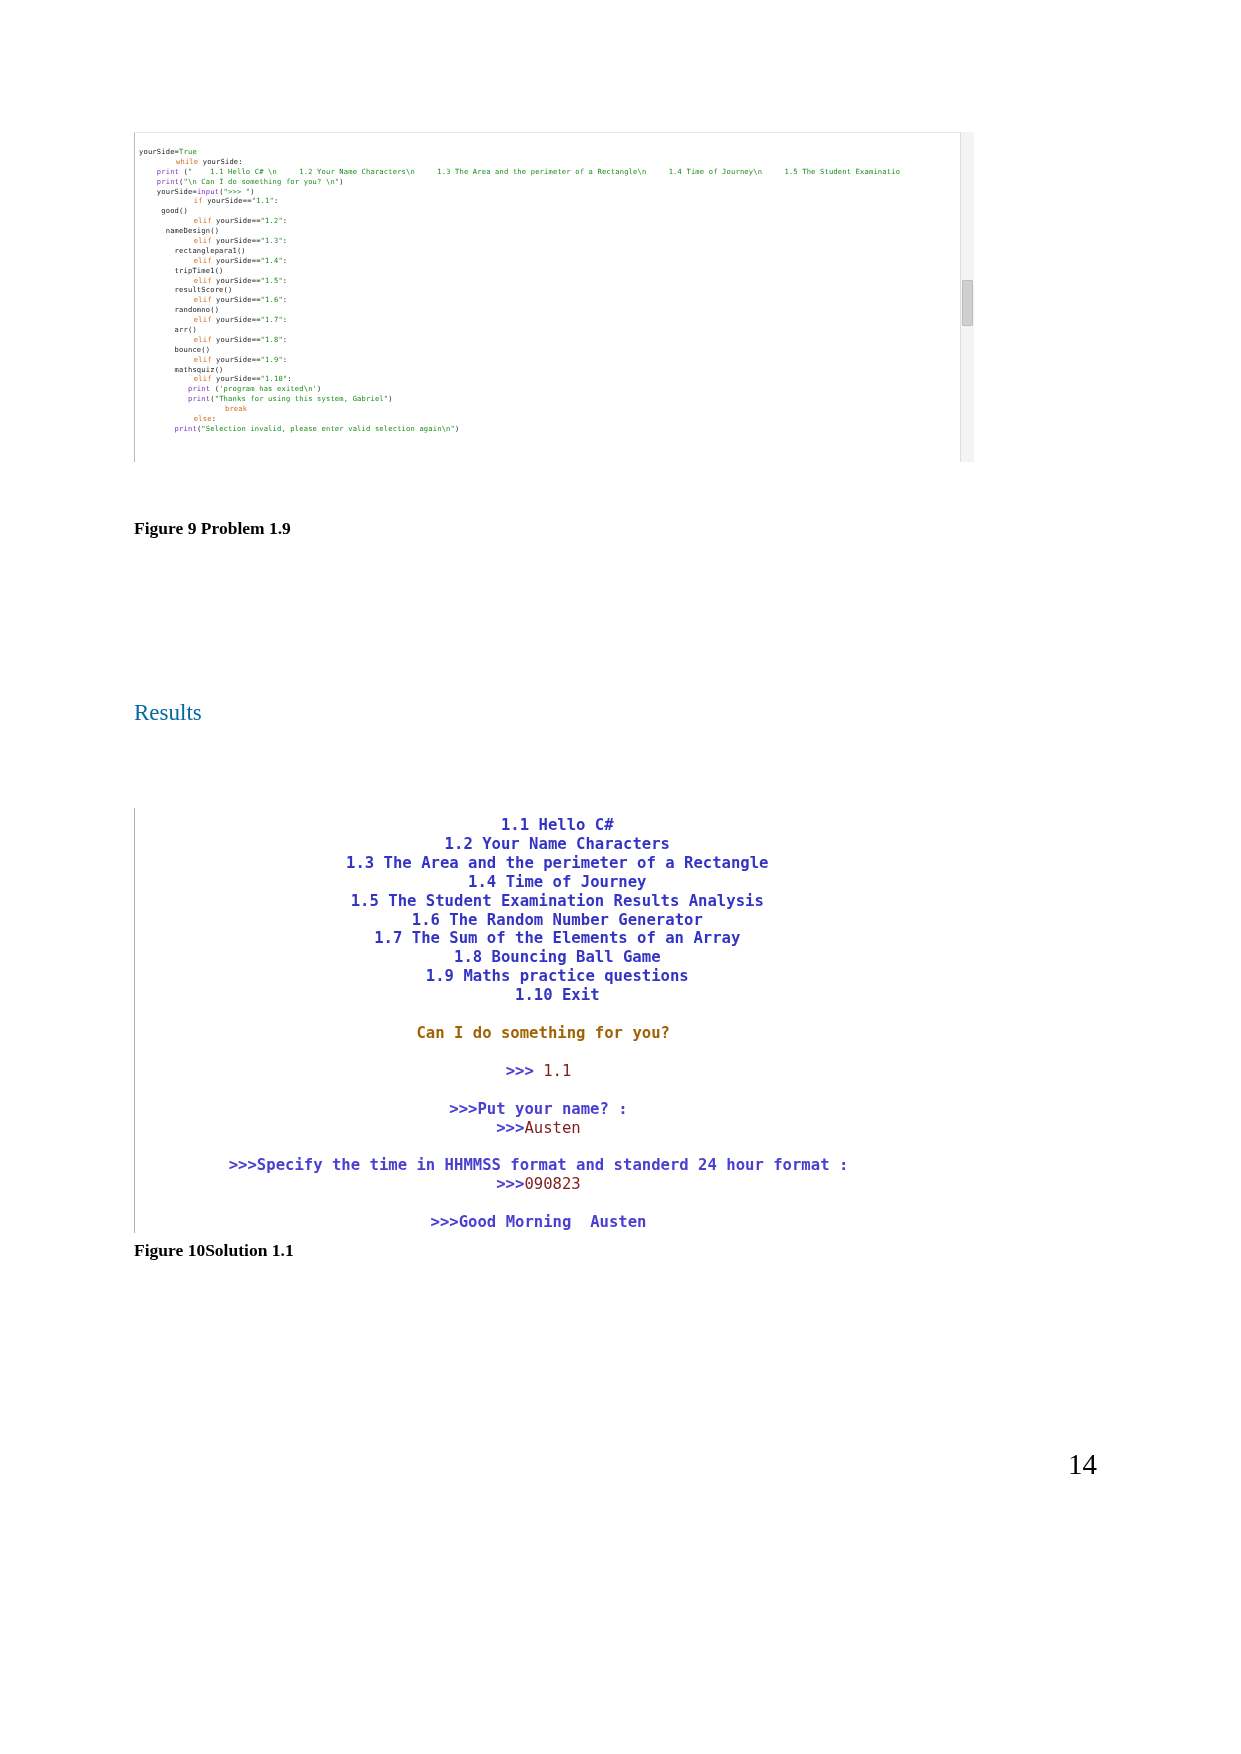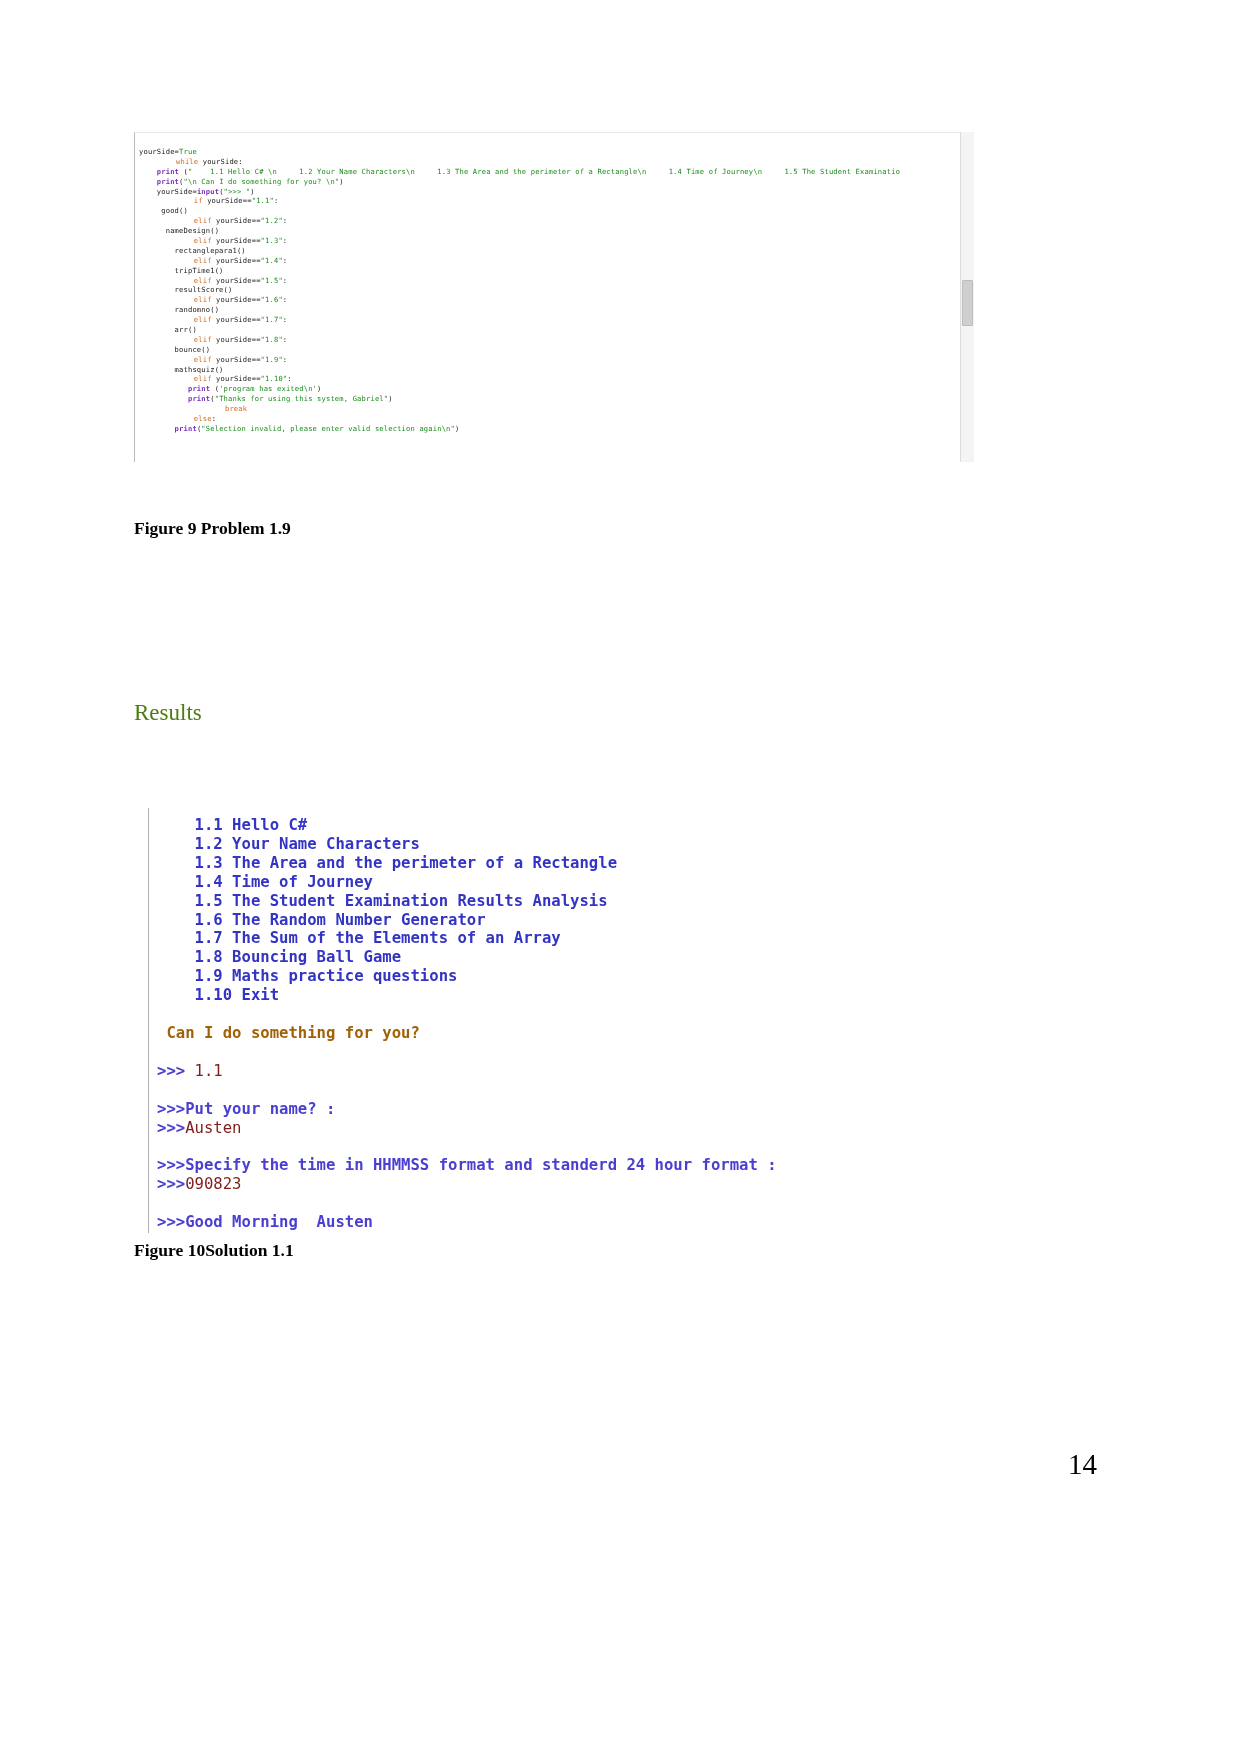--- a/index.html
+++ b/index.html
@@ -51,21 +51,21 @@
     line-height: 9.9px;
     letter-spacing: 0.18px;
     white-space: pre;
     padding: 14px 0 0 4px;
     color: #202020;
   }
   .code-line { white-space: pre; height: 9.9px; }
 
   
   .tk-kw   { color: #d2691e; margin-left: 37px; }       
-  .tk-fn   { color: #7b2fbe; font-weight: bold; }       
+  .tk-fn   { color: #7b2fbe; }       
   .tk-str  { color: #1a8a1a; }       
   .tk-cls  { color: #1a8a1a; }       
   .tk-pl   { color: #202020; }       
 
   
   .code-scrollbar {
     position: absolute;
     right: 0;
     top: 0;
     width: 13px;
@@ -97,30 +97,31 @@
   #caption-fig10 { left: 134px; top: 1240px; }
 
   
   .section-heading {
     position: absolute;
     left: 134px;
     top: 700px;
     font-family: "Liberation Serif", serif;
     font-size: 23px;
     font-weight: normal;
-    color: #4d7c0f;
+    color: #0369a1;
   }
 
   
   .output-figure {
     position: absolute;
-    left: 148px;
+    left: 134px;
     top: 808px;
     width: 800px;
     height: 425px;
+    text-align: center;
   }
   .output-pane {
     position: absolute;
     left: 0; top: 0; right: 0; bottom: 0;
     border-left: 1px solid #b0b0b0;
     background: #ffffff;
     overflow: hidden;
   }
   .out-body {
     font-family: "DejaVu Sans Mono", monospace;

